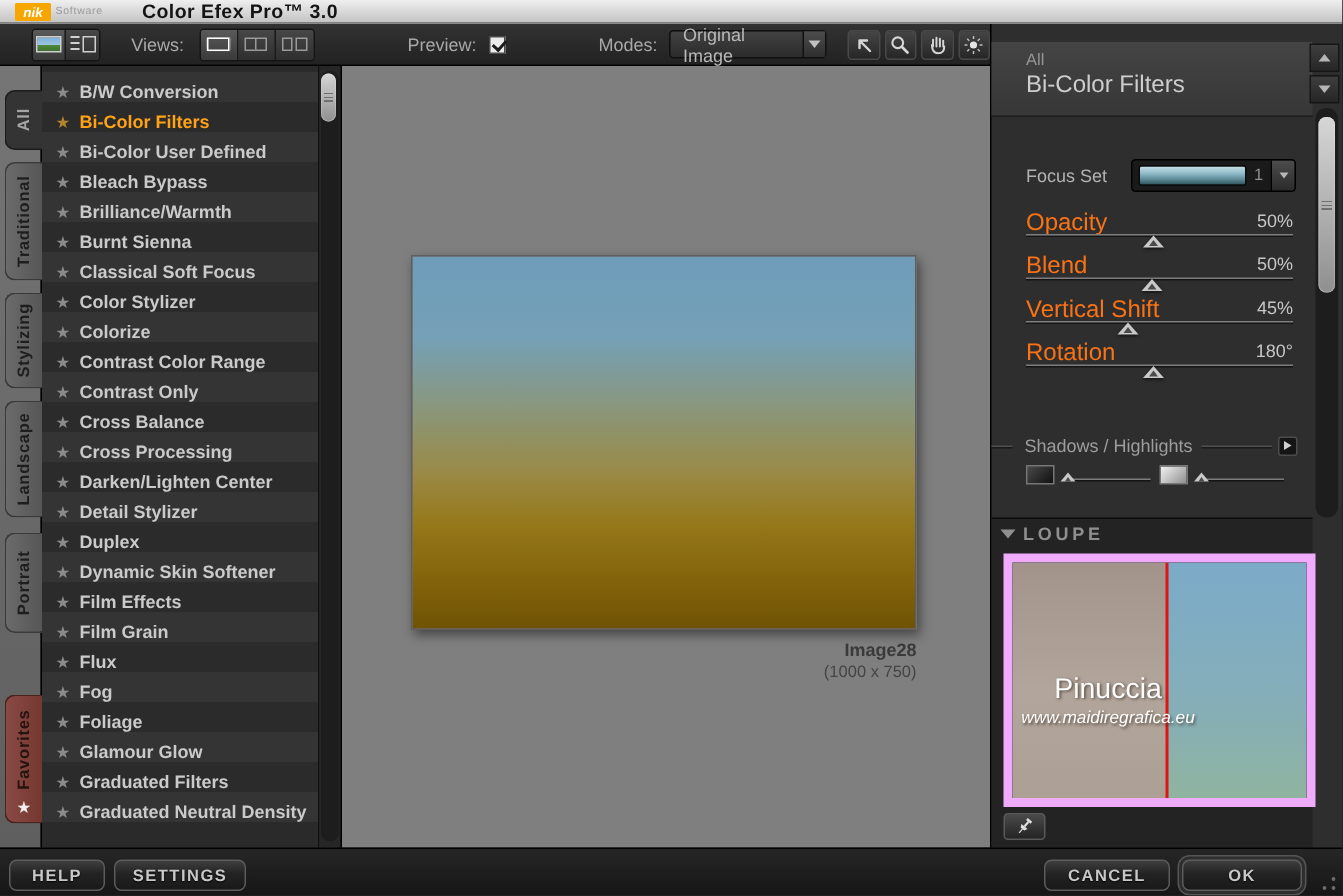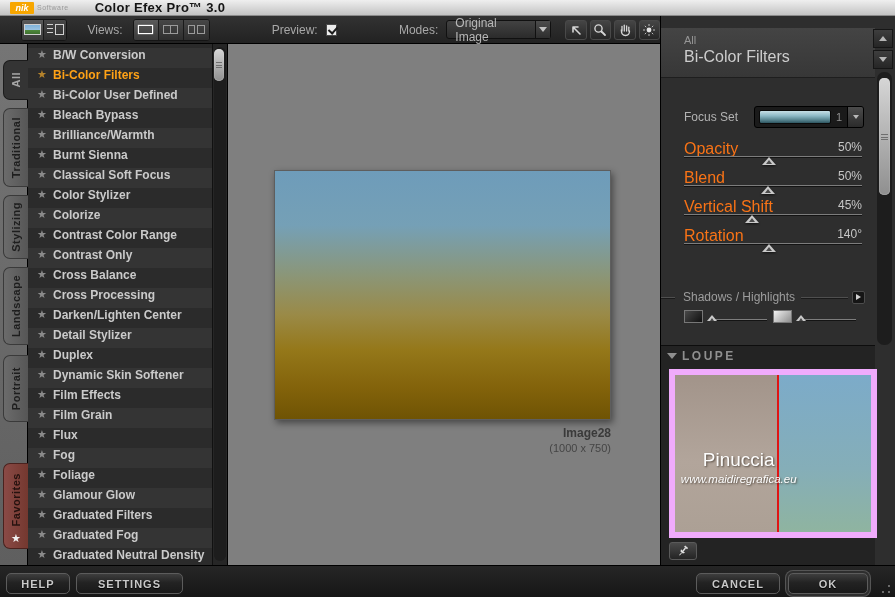--- a/index.html
+++ b/index.html
@@ -59,21 +59,21 @@
   .vtab span { writing-mode:vertical-rl; transform:rotate(180deg); font-size:11px; font-weight:bold; color:#1e1e1e; letter-spacing:.5px; }
   .vtab.active { background:#343434; border-color:#1c1c1c; }
   .vtab.active span { color:#a5a5a5; }
   .vtab.fav { background:linear-gradient(90deg,#8a4a46,#74382f); border-color:#4a221e; }
   .vtab.fav span { color:#26120f; }
   .vtab.fav .favstar { position:absolute; bottom:3px; left:0; right:0; text-align:center; color:#f0f0f0; font-size:11px; }
 
   
   .filter-list { position:absolute; left:28px; top:44px; width:185px; height:521px;
     background:#2a2a2a; border-right:1px solid #111; overflow:hidden; padding-top:4px; }
-  .frow { height:20px; display:flex; align-items:flex-start; cursor:pointer; }
+  .frow { height:20px; display:flex; align-items:flex-end; cursor:pointer; }
   .frow:nth-of-type(odd) { background:#343434; }
   .frow:nth-of-type(even) { background:#2b2b2b; }
   .star { color:#8b8b8b; font-size:11px; width:16px; text-align:center; margin-left:6px; }
   .star::before { content:"★"; }
   .flabel { font-size:12px; font-weight:bold; color:#cacaca; margin-left:3px; white-space:nowrap; }
   .frow.selected .flabel { color:#ffa216; }
   .frow.selected .star { color:#b5832c; }
 
   .list-scroll { position:absolute; left:213px; top:44px; width:15px; height:521px; background:#262626;
     border-right:1px solid #000; }
@@ -404,24 +404,20 @@
       <div class="frow">
         <span class="star"></span>
         <span class="flabel">Glamour Glow</span>
       </div>
 
       <div class="frow">
         <span class="star"></span>
         <span class="flabel">Graduated Filters</span>
       </div>
 
-      <div class="frow">
-        <span class="star"></span>
-        <span class="flabel">Graduated Fog</span>
-      </div>
 
       <div class="frow">
         <span class="star"></span>
         <span class="flabel">Graduated Neutral Density</span>
       </div>
     </div>
   <div class="list-scroll">
     <div class="track"></div>
     <div class="scroll-thumb" style="top:5px; height:32px;"></div>
   </div>
@@ -477,21 +473,21 @@
           <div class="handle" style="left: calc(47% - 7px);"></div>
         </div>
         <div class="srow">
           <div class="slabel">Vertical Shift</div>
           <div class="svalue">45%</div>
           <div class="strack"></div>
           <div class="handle" style="left: calc(38% - 7px);"></div>
         </div>
         <div class="srow">
           <div class="slabel">Rotation</div>
-          <div class="svalue">140°</div>
+          <div class="svalue">180°</div>
           <div class="strack"></div>
           <div class="handle" style="left: calc(48% - 7px);"></div>
         </div>
       </div>
 
       <div class="legend-row" style="top:212px;">
         <div class="lg-line lg-pre"></div>
         <div class="lg-label">Shadows / Highlights</div>
         <div class="lg-line lg-mid"></div>
         <div class="lg-btn">
@@ -534,19 +530,19 @@
             <path d="M5 8 h6 l-1.2 2.4 h-3.6 z"></path>
             <rect x="7.6" y="10.4" width="0.9" height="4"></rect>
           </g>
         </svg>
       </div>
     </div>
   </div>
 
   <div class="footer">
     <button class="fbtn" style="left:6px; width:64px;">HELP</button>
-    <button class="fbtn" style="left:76px; width:107px;">SETTINGS</button>
+    <button class="fbtn" style="left:76px; width:88px;">SETTINGS</button>
     <button class="fbtn" style="left:696px; width:84px;">CANCEL</button>
     <button class="fbtn ok-focus" style="left:788px; width:80px;">OK</button>
     <div class="grip"></div>
   </div>
 
 </div>
 
 </body></html>

